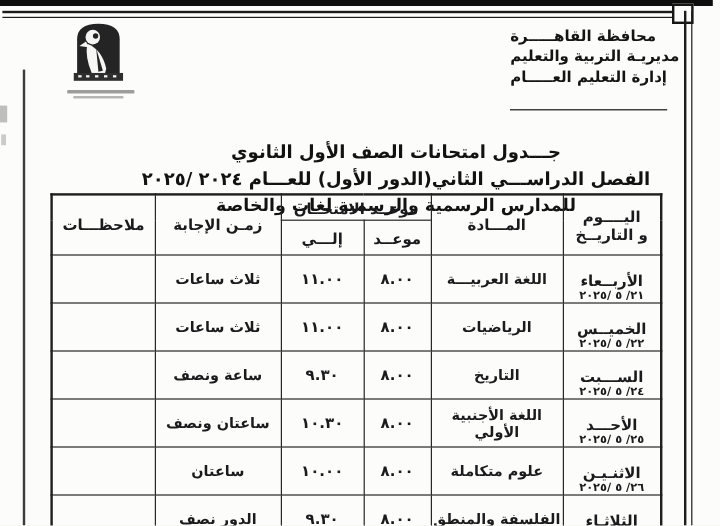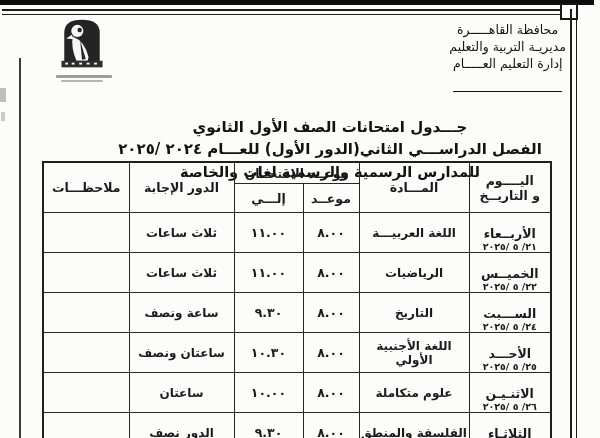--- a/index.html
+++ b/index.html
@@ -17,22 +17,22 @@
   .frame-top{position:absolute;left:2px;top:9px;width:570px;height:3px;
     border-top:2px solid #1c1c1c;border-bottom:1px solid #1c1c1c;}
   .frame-right{position:absolute;left:570px;top:9px;width:4px;height:429px;
     border-left:2px solid #1c1c1c;border-right:1px solid #1c1c1c;}
   .frame-corner{position:absolute;left:560px;top:3px;width:14px;height:13px;
     border:2px solid #161616;background:#fcfcfa;}
   .frame-left{position:absolute;left:19px;top:58px;width:2px;height:380px;background:#3c3c3c;}
   .edge-mark1{position:absolute;left:0;top:88px;width:6px;height:14px;background:#8a8a8a;opacity:.55;}
   .edge-mark2{position:absolute;left:1px;top:112px;width:4px;height:9px;background:#9a9a9a;opacity:.5;}
   
-  .gov-header{position:absolute;right:34px;top:21px;direction:rtl;text-align:center;
-    font-weight:normal;font-size:12.5px;line-height:17px;color:#141414;}
+  .gov-header{position:absolute;right:34px;top:21px;direction:rtl;text-align:left;
+    font-weight:bold;font-size:12.5px;line-height:17px;color:#141414;}
   .gov-header .underlined{border-bottom:1.5px solid #141414;padding-bottom:19px;display:inline-block;}
   
   .logo{position:absolute;left:56px;top:16px;width:52px;text-align:center;}
   .logo svg{display:block;margin:0 auto;}
   .logo-caption-bar1{margin:3px auto 2px;width:56px;height:3px;background:#9d9d9d;border-radius:1px;}
   .logo-caption-bar2{margin:0 auto;width:42px;height:2px;background:#b5b5b3;border-radius:1px;}
   
   .doc-title{position:absolute;left:60px;top:76px;width:540px;direction:rtl;text-align:center;
     font-weight:bold;color:#121212;margin-top:40px;}
   .doc-title .t1{font-size:15px;line-height:22px;}
@@ -111,21 +111,21 @@
         <col style="width:86px">
     </colgroup>
     <thead>
       <tr class="r1">
         <th rowspan="2">
           <span class="hdr">اليــــوم</span><br>
           <span class="hdr">و التاريــخ</span>
         </th>
         <th rowspan="2">المـــادة</th>
         <th colspan="2">موعــد الامتحــان</th>
-        <th rowspan="2">الدور الإجابة</th>
+        <th rowspan="2">زمـن الإجابة</th>
         <th rowspan="2">ملاحظـــات</th>
       </tr>
       <tr class="r2">
         <th>موعــد</th>
         <th>إلـــي</th>
       </tr>
     </thead>
     <tbody>
       <tr>
         <td>

